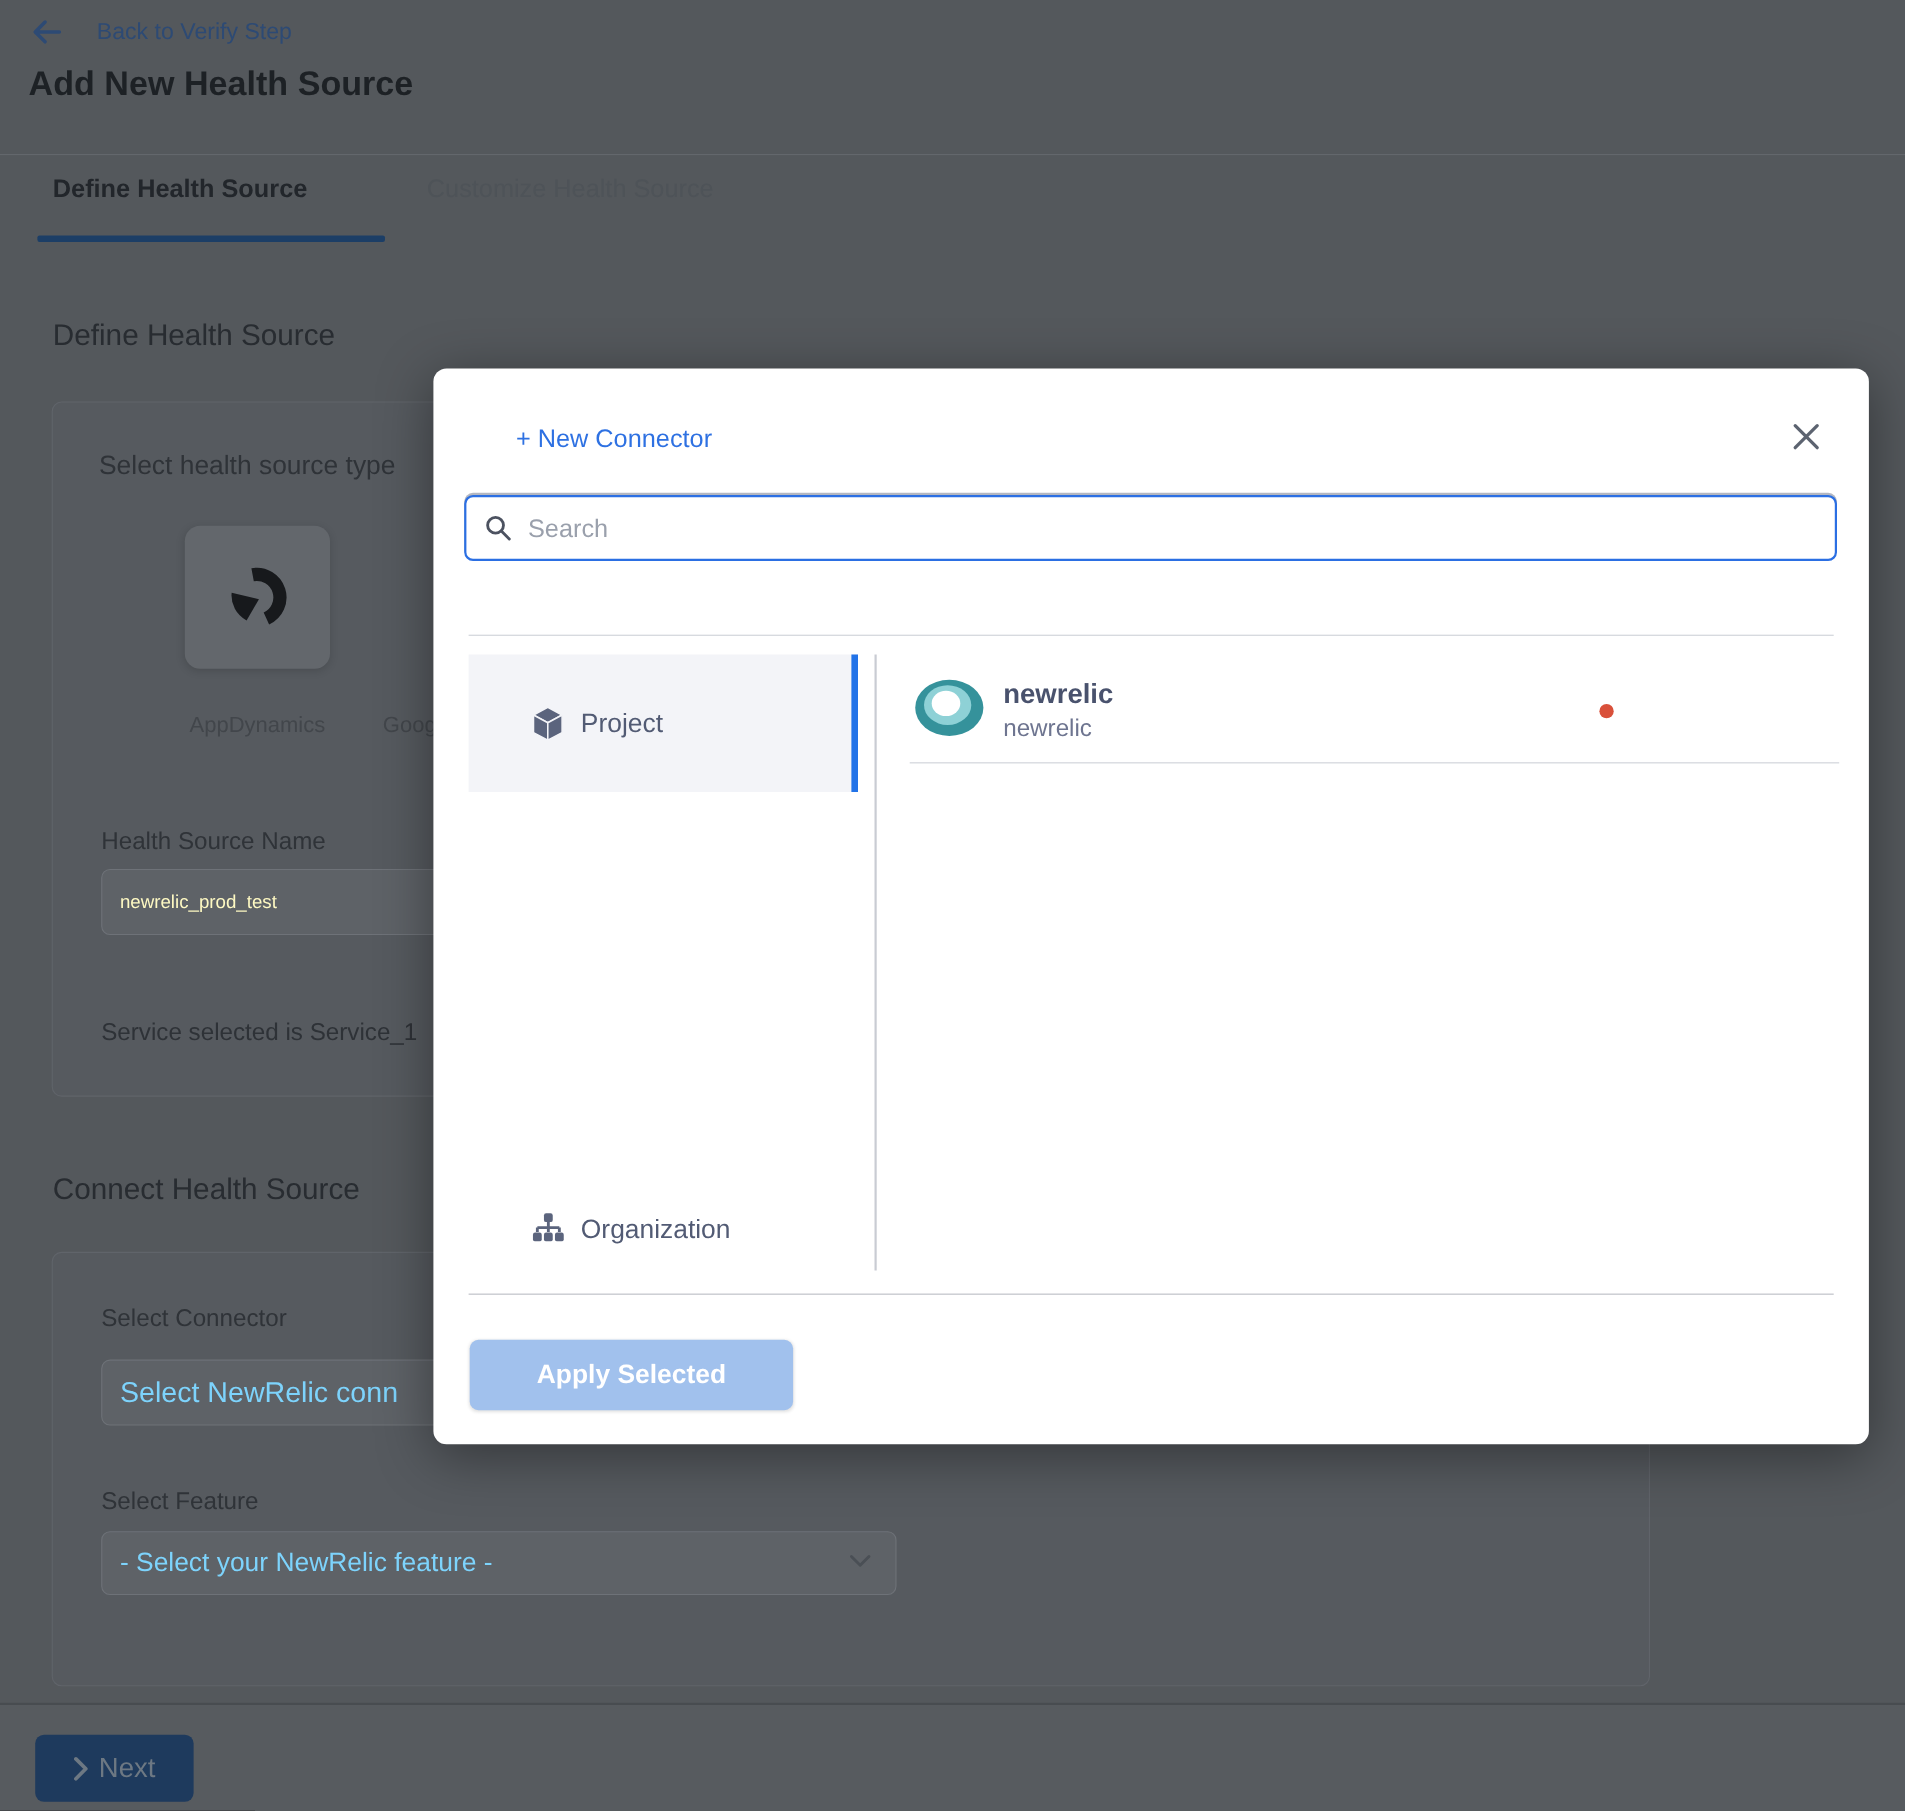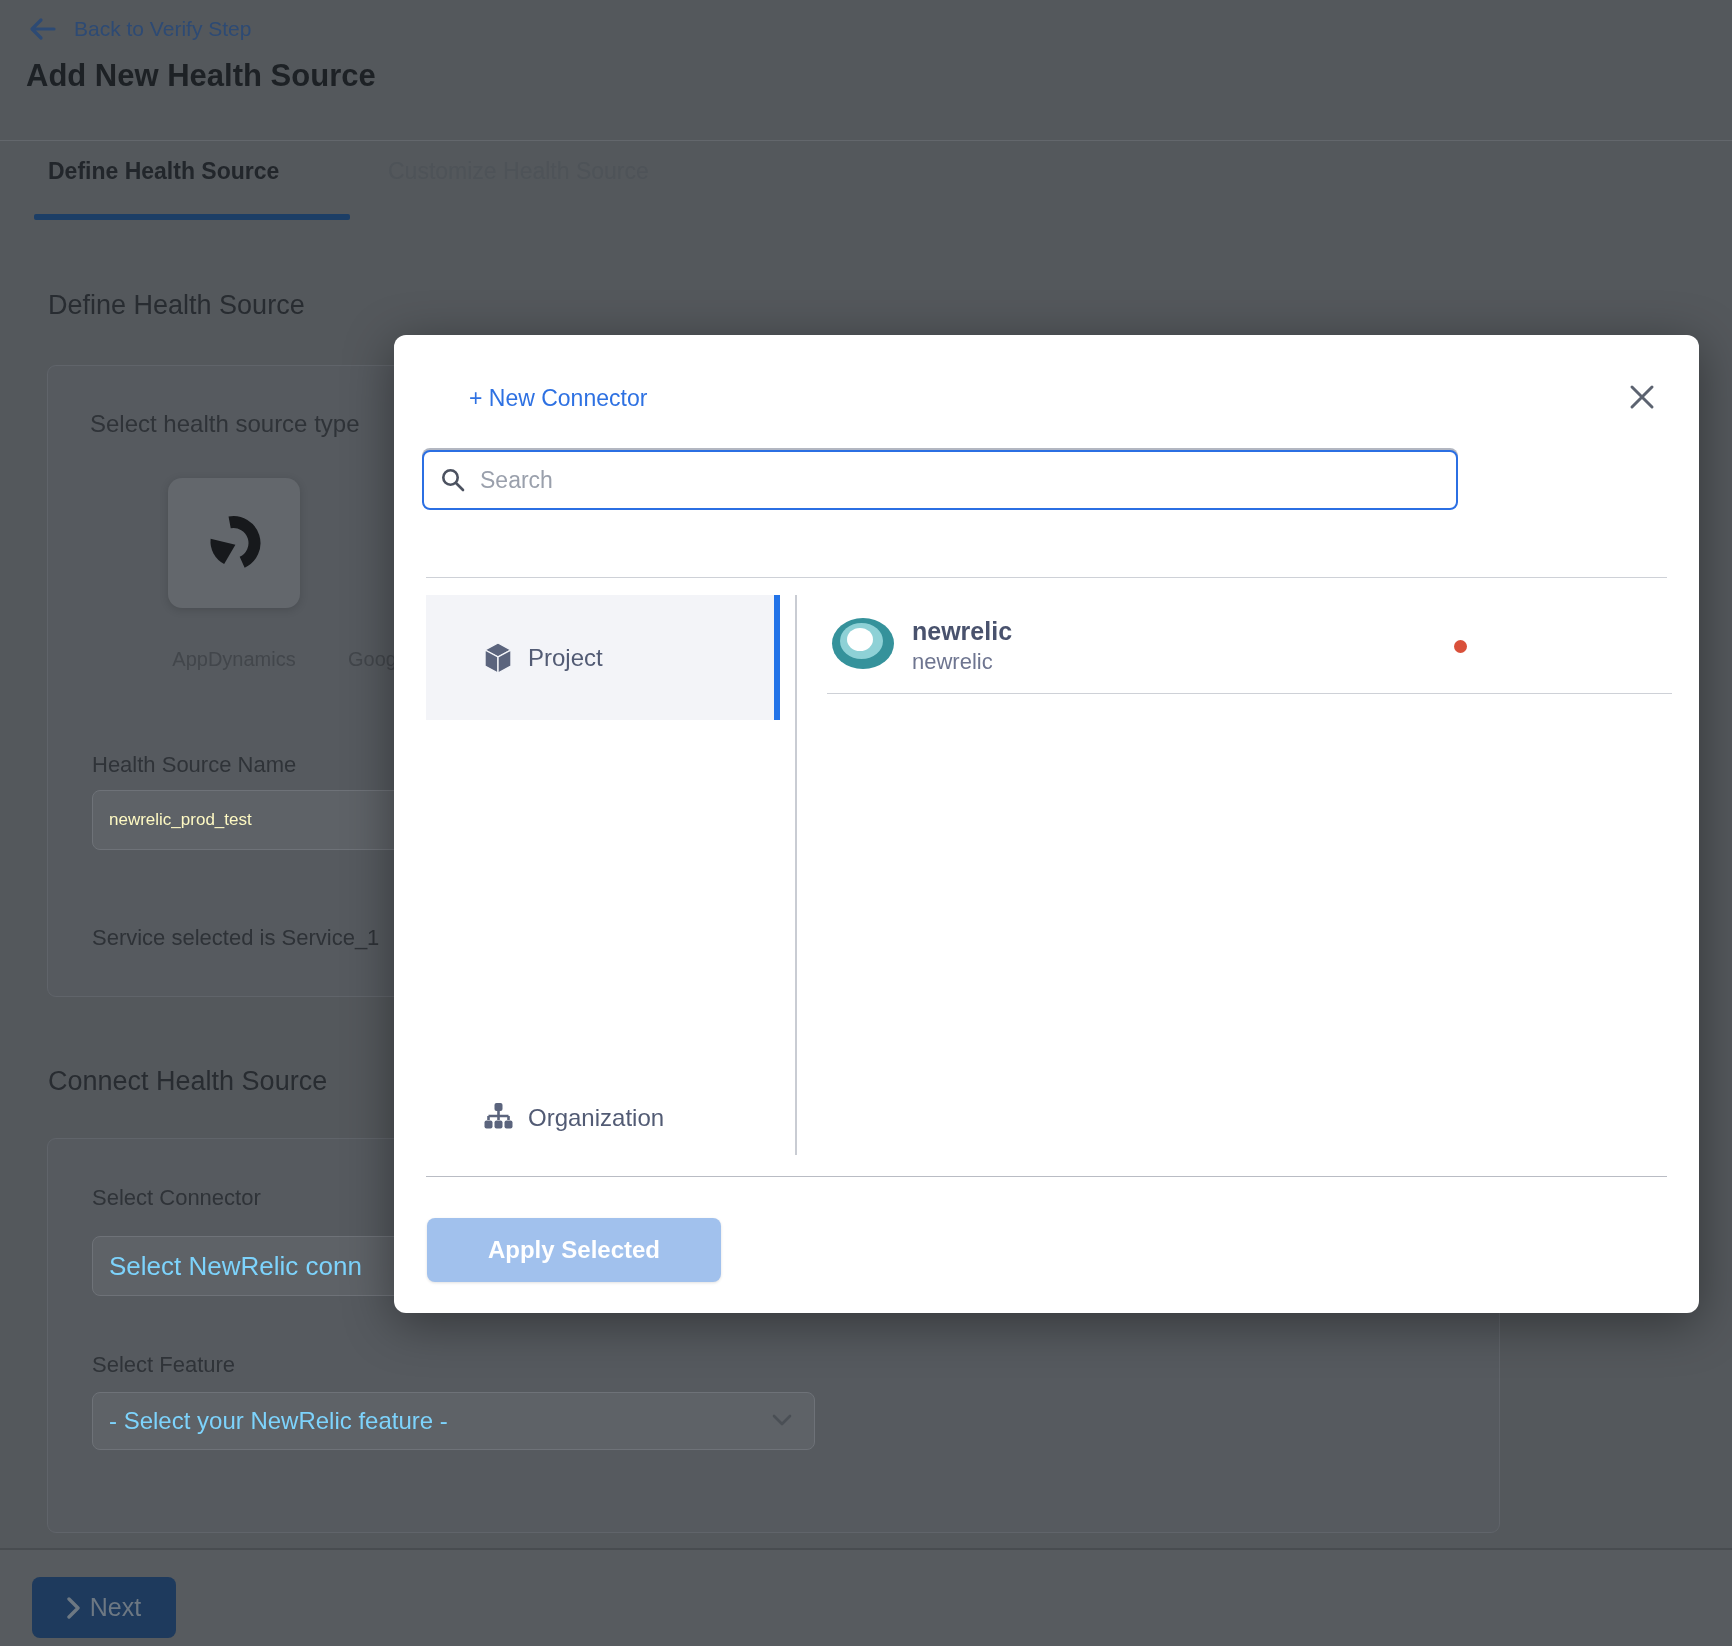--- a/index.html
+++ b/index.html
@@ -3,21 +3,21 @@
 <meta charset="utf-8">
 <style>
   * { margin:0; padding:0; box-sizing:border-box; }
   html,body { background:#3a3d40; }
   #screen {
     position:relative; width:1732px; height:1646px;
     background:#54585c; overflow:hidden;
     font-family:"Liberation Sans", sans-serif;
   }
   
-  .back-row { position:absolute; left:28px; top:16px; display:flex; align-items:center; gap:18px; cursor:pointer;justify-content:space-between; }
+  .back-row { position:absolute; left:28px; top:16px; display:flex; align-items:center; gap:32px; cursor:pointer;justify-content:space-between; }
   .back-row .txt { font-size:21px; font-weight:500; color:#2d4a74; }
   .page-title { position:absolute; left:26px; top:58px; font-size:31px; font-weight:700; color:#1d2125; }
   .hdr-divider { position:absolute; left:0; top:140px; width:100%; height:1px; background:#63676c; }
   .tab { position:absolute; top:158px; font-size:23px; cursor:pointer; }
   .tab.active { left:48px; font-weight:700; color:#22262b; }
   .tab.inactive { left:388px; font-weight:400; color:#4e5358; }
   .tab-underline { position:absolute; left:34px; top:214px; width:316px; height:6px; background:#1c3e66; border-radius:2px; }
   .h2 { position:absolute; font-size:27px; color:#282c31; }
   .card { position:absolute; left:47px; width:1453px; background:#565a5f; border:1px solid #60646a; border-radius:9px; }
   .card1 { top:365px; height:632px; }
@@ -33,21 +33,21 @@
   .service-note { position:absolute; left:92px; top:925px; font-size:22px; color:#2e3237; }
   .chev-wrap { position:absolute; right:22px; top:50%; transform:translateY(-50%); }
   .footer-line { position:absolute; left:0; top:1548px; width:100%; height:2px; background:#484c50; }
   .footer-bg { position:absolute; left:0; top:1550px; width:100%; height:96px; background:#575b5f; }
   .next-btn { position:absolute; left:32px; top:1577px; width:144px; height:61px; background:#1e3a5d; border-radius:8px; display:flex; align-items:center; justify-content:center; gap:10px; cursor:pointer; }
   .next-btn .nx { font-size:25px; font-weight:500; color:#6d7883; }
   
   .modal { position:absolute; left:394px; top:335px; width:1305px; height:978px; background:#ffffff; border-radius:12px; box-shadow:0 10px 50px rgba(0,0,0,0.40); z-index:10; }
   .new-conn { position:absolute; left:75px; top:50px; font-size:23px; font-weight:500; color:#2e71e2; cursor:pointer; }
   .close-x { position:absolute; right:42px; top:47px; width:30px; height:30px; cursor:pointer; display:flex; align-items:center; justify-content:center; }
-  .search-box { position:absolute; left:28px; top:115px; width:1036px; height:60px; background:#fff; border:2px solid #2b6fe3; border-radius:8px; box-shadow:0 -2px 0 0 #b3b7c1; display:flex; align-items:center; }
+  .search-box { position:absolute; left:28px; top:115px; width:1248px; height:60px; background:#fff; border:2px solid #2b6fe3; border-radius:8px; box-shadow:0 -2px 0 0 #b3b7c1; display:flex; align-items:center; }
   .search-box input { border:none; outline:none; flex:1; margin-left:14px; font-size:23px; color:#333; font-family:"Liberation Sans",sans-serif; background:transparent; }
   .search-box input::placeholder { color:#9aa0ac; }
   .search-icon { margin-left:16px; display:flex; }
   .m-divider-top { position:absolute; left:32px; top:242px; width:1241px; height:1px; background:#ced1d7; }
   .v-divider { position:absolute; left:401px; top:260px; width:2px; height:560px; background:#c9ccd3; }
   .scope { position:absolute; left:32px; width:354px; display:flex; align-items:center; gap:14px; cursor:pointer; padding-left:56px; }
   .scope .s-lbl { font-size:24px; font-weight:500; color:#525b74; }
   .scope.active-scope { top:260px; height:125px; background:#f3f4f8; border-right:6px solid #2273e8; }
   .conn-row { position:absolute; left:406px; top:262px; width:867px; cursor:pointer; }
   .conn-inner { position:absolute; left:32px; top:18px; display:flex; align-items:flex-start; gap:18px; }

